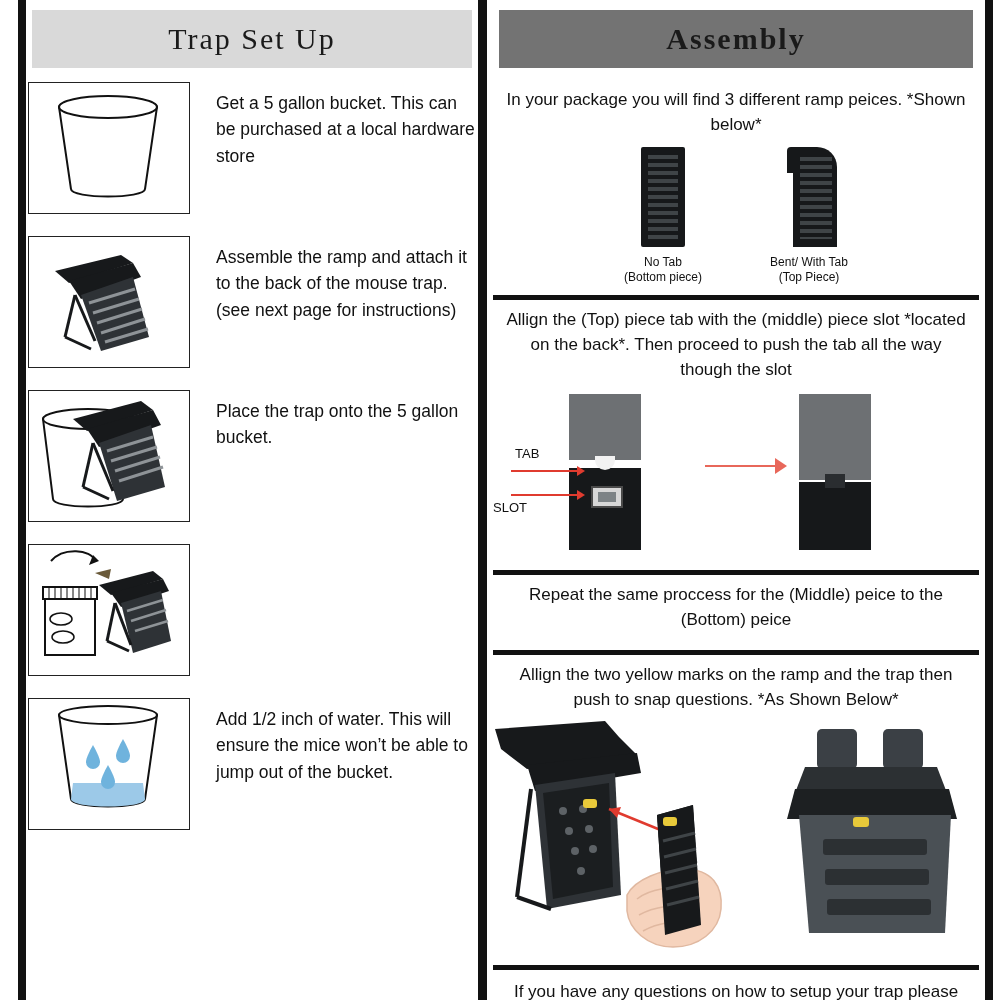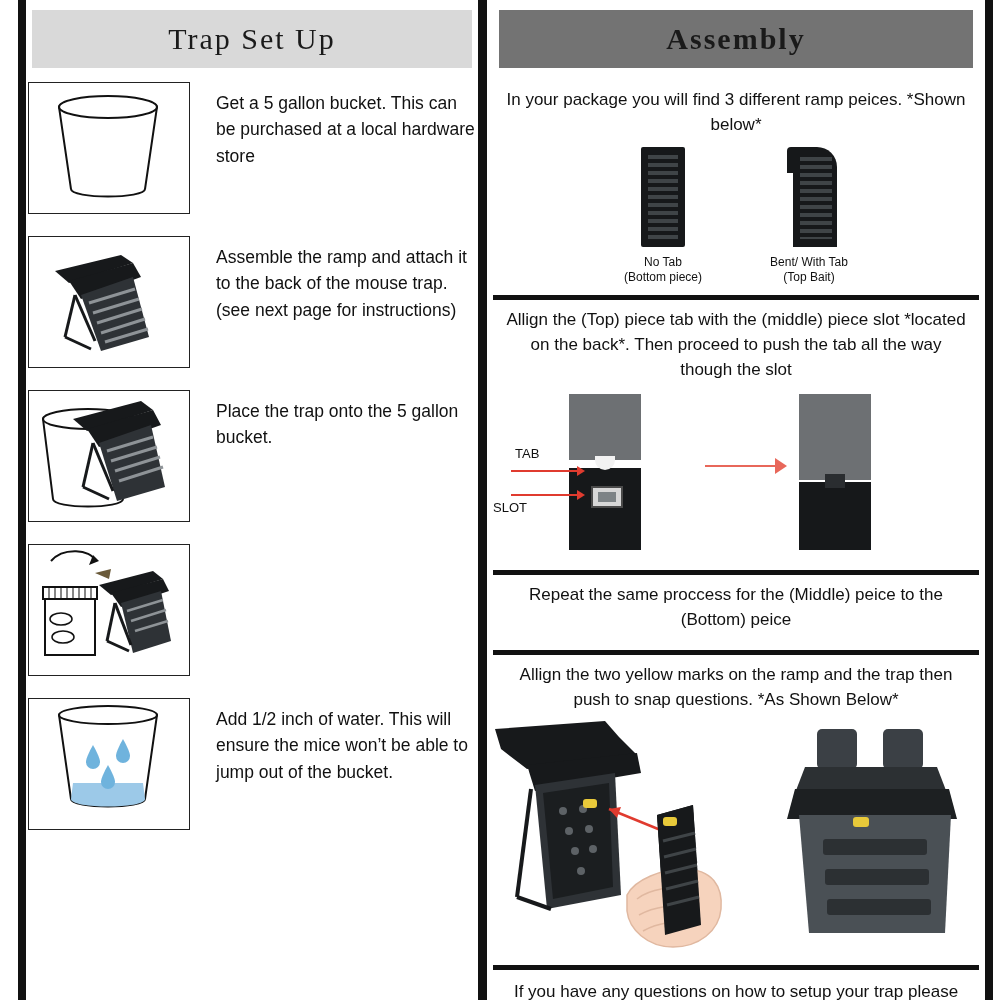--- a/index.html
+++ b/index.html
@@ -415,21 +415,21 @@
 
 
       <div class="piece-wrap">
         <div class="ramp bent">
           <div class="bend-top"></div>
           <div class="bend-body"></div>
           <div class="rungs2"></div>
         </div>
         <div class="piece-cap">
           <div>Bent/ With Tab</div>
-          <div>(Top Bait)</div>
+          <div>(Top Piece)</div>
         </div>
       </div>
     </div>
 
     <div class="hr-thick" style="margin-top:10px;"></div>
 
     <div class="r-text">
       <p>Allign the (Top) piece tab with the (middle) piece slot *located on the back*. Then proceed to push the tab all the way though the slot</p>
     </div>
 

